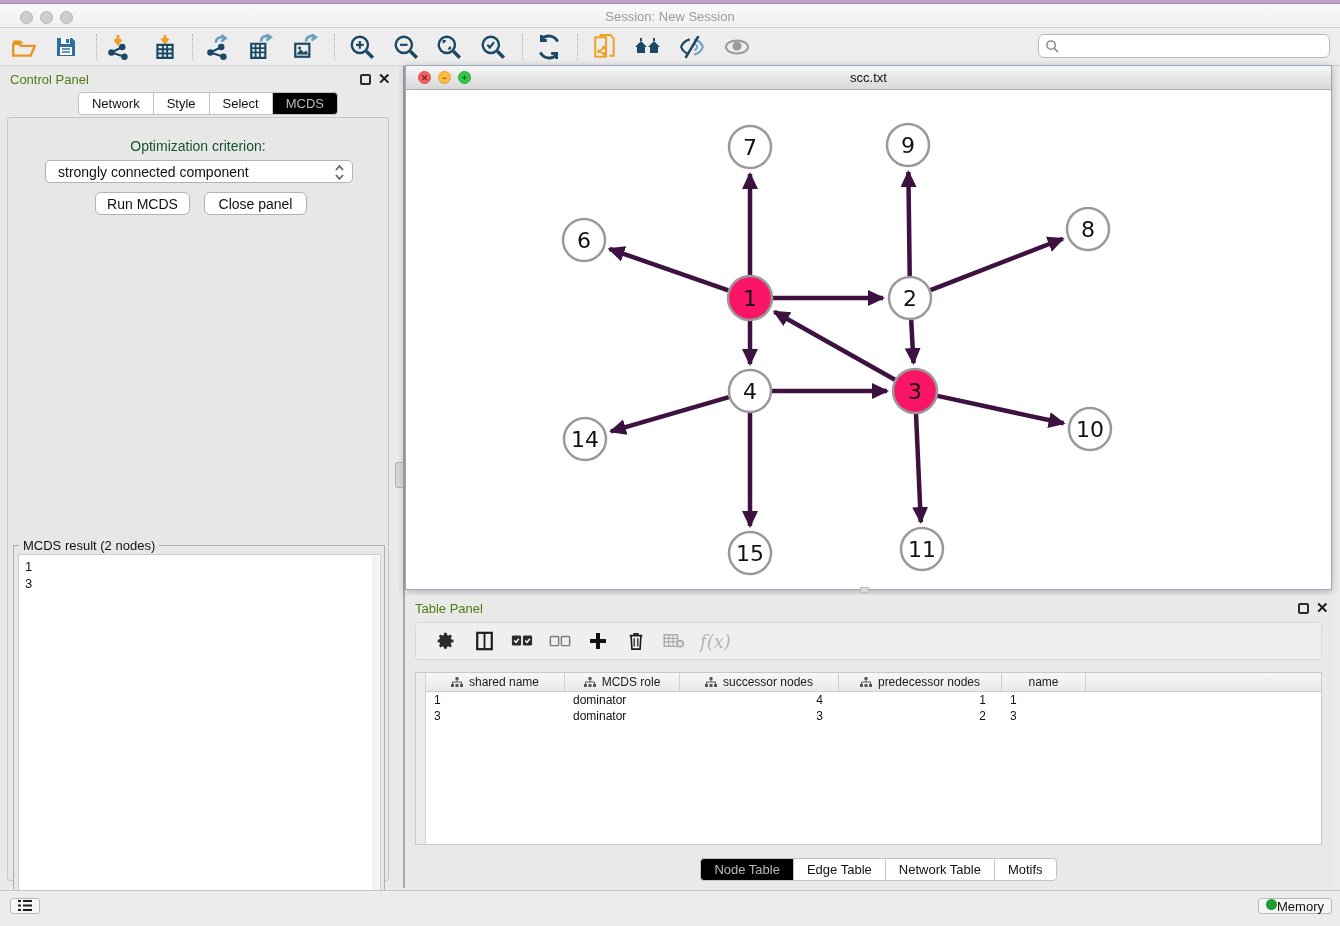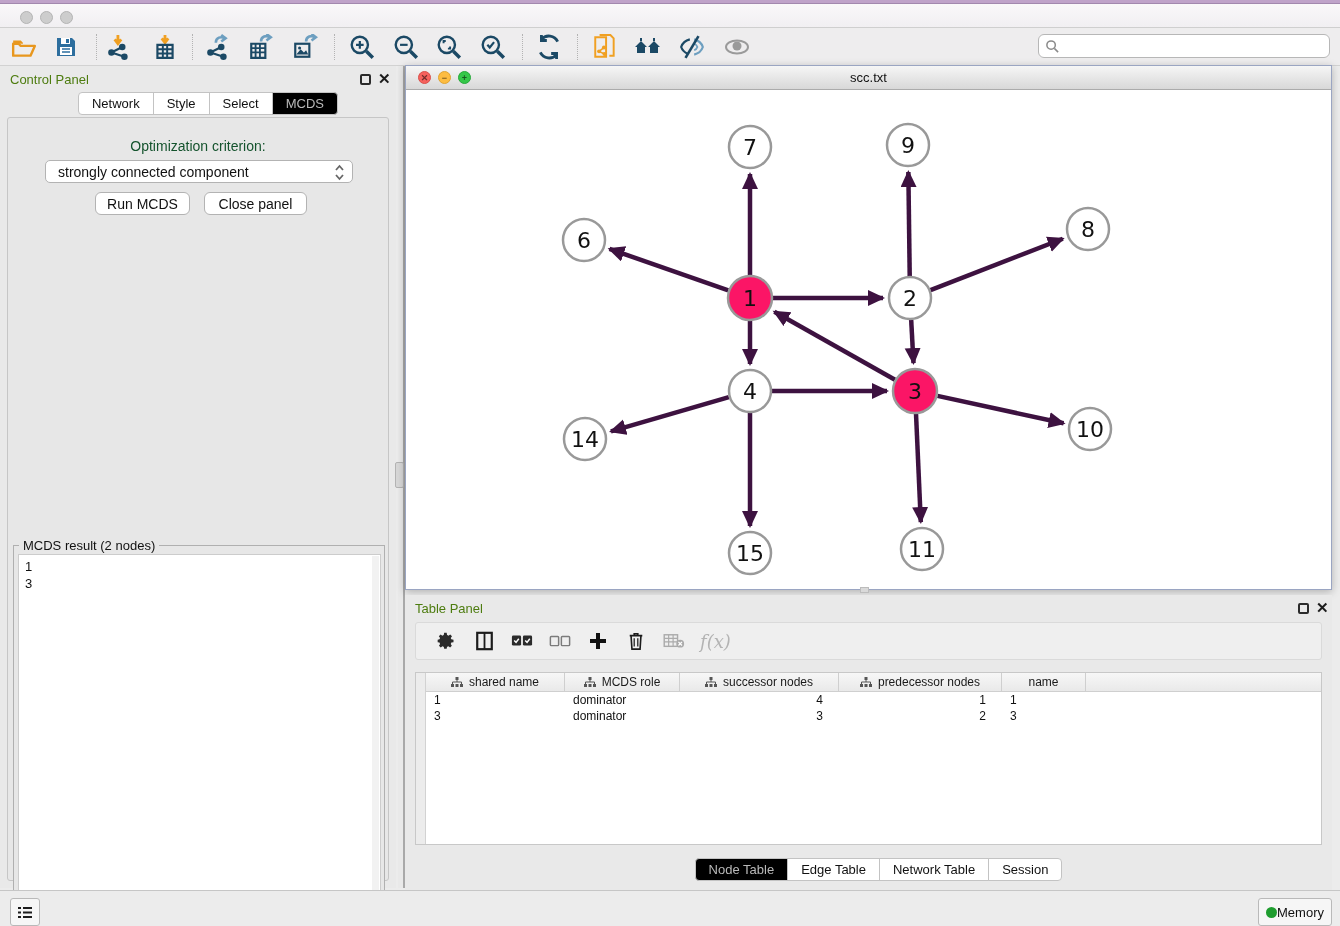--- a/index.html
+++ b/index.html
@@ -74,32 +74,33 @@
   .dt-main { flex:1; }
   .dt-header { display:flex; height:19px; background:linear-gradient(#f7f7f7,#e9e9e9); border-bottom:1px solid #cfcfcf; }
   .dt-hcell { border-right:1px solid #cfcfcf; font-size:12px; color:#1a1a1a; display:flex; align-items:center; justify-content:center; gap:6px; }
   .dt-row { display:flex; height:16px; font-size:12px; color:#111; }
   .dt-cell { padding:1px 8px 0 8px; overflow:hidden; white-space:nowrap; }
   .dt-cell.r { text-align:right; padding-right:16px; }
   .tp-tabs { left:0; top:263px; width:927px; display:flex; justify-content:center; }
 
   
   .statusbar { left:0; top:890px; width:1340px; height:36px; background:#ececec; border-top:1px solid #c6c6c6; }
-  .sb-btn { top:7px; height:28px; background:#f6f6f6; border:1px solid #b9b9b9; border-radius:3px;
-    display:flex; align-items:center; justify-content:center; font-size:13px; color:#111; }
+  .sb-btn { top:7px; height:16px; background:#f6f6f6; border:1px solid #b9b9b9; border-radius:3px;
+    display:flex; justify-content:center; font-size:13px; color:#111; }
   .memdot { width:11px; height:11px; border-radius:50%; background:#1f9d2f; }
 </style>
 </head>
 <body>
 
 <div class="abs app-titlebar">
   <div class="abs purple-strip"></div>
   <div class="abs traffic gray" style="left:20px"></div>
   <div class="abs traffic gray" style="left:40px"></div>
   <div class="abs traffic gray" style="left:60px"></div>
+  <div class="abs app-title">Session: New Session</div>
 </div>
 
 <div class="abs toolbar">
   <div class="abs tb-btn" style="left:8px">
     <svg width="26" height="26" viewBox="0 0 24 24">
         <path d="M2 6h7l2 2v1H2z" fill="#e8971e"></path>
         <path d="M2 9h5l2 2h13l-4 9H2z" fill="none" stroke="#e8971e" stroke-width="2.2" stroke-linejoin="round"></path>
       </svg>
   </div>
   <div class="abs tb-btn" style="left:50px">
@@ -463,21 +464,21 @@
         <div class="dt-cell r" style="width:163px">2</div>
         <div class="dt-cell" style="width:84px">3</div>
       </div>
     </div>
   </div>
 
   <div class="abs tp-tabs">
     <div class="tab first selected">Node Table</div>
     <div class="tab">Edge Table</div>
     <div class="tab">Network Table</div>
-    <div class="tab last">Session</div>
+    <div class="tab last">Motifs</div>
   </div>
 </div>
 
 <div class="abs statusbar">
   <div class="abs sb-btn" style="left:10px; width:30px;">
     <svg width="16" height="13" viewBox="0 0 16 13">
         <path d="M1 2h3M6 2h9M1 6.5h3M6 6.5h9M1 11h3M6 11h9" stroke="#1c1c1c" stroke-width="2.2"></path>
       </svg>
   </div>
   <div class="abs sb-btn" style="right:8px; width:74px;">

